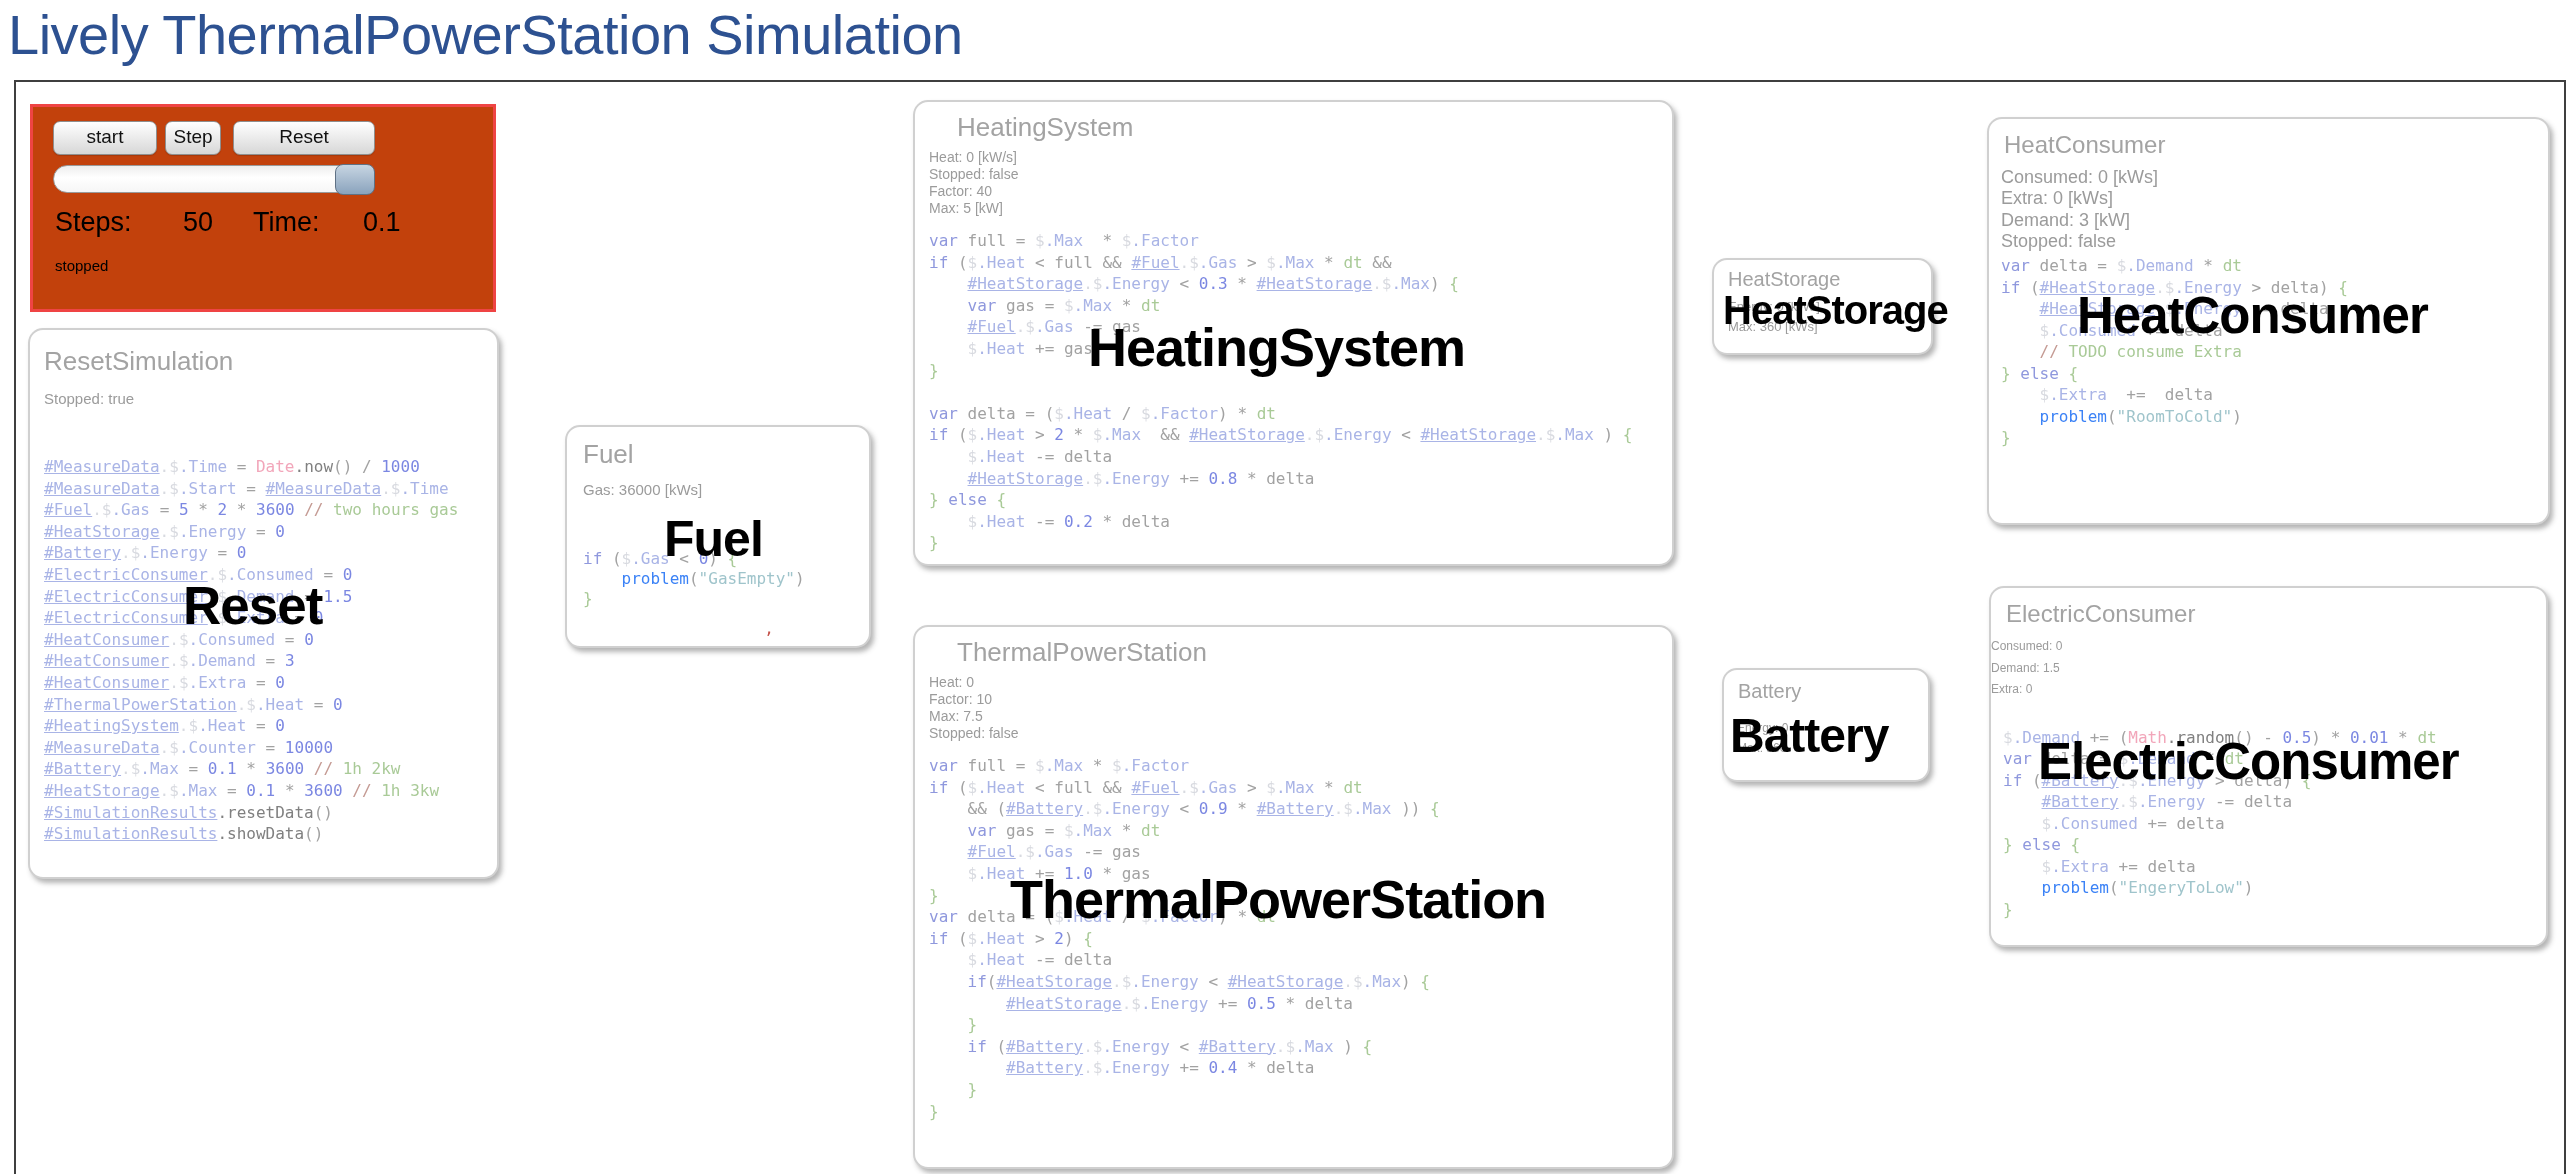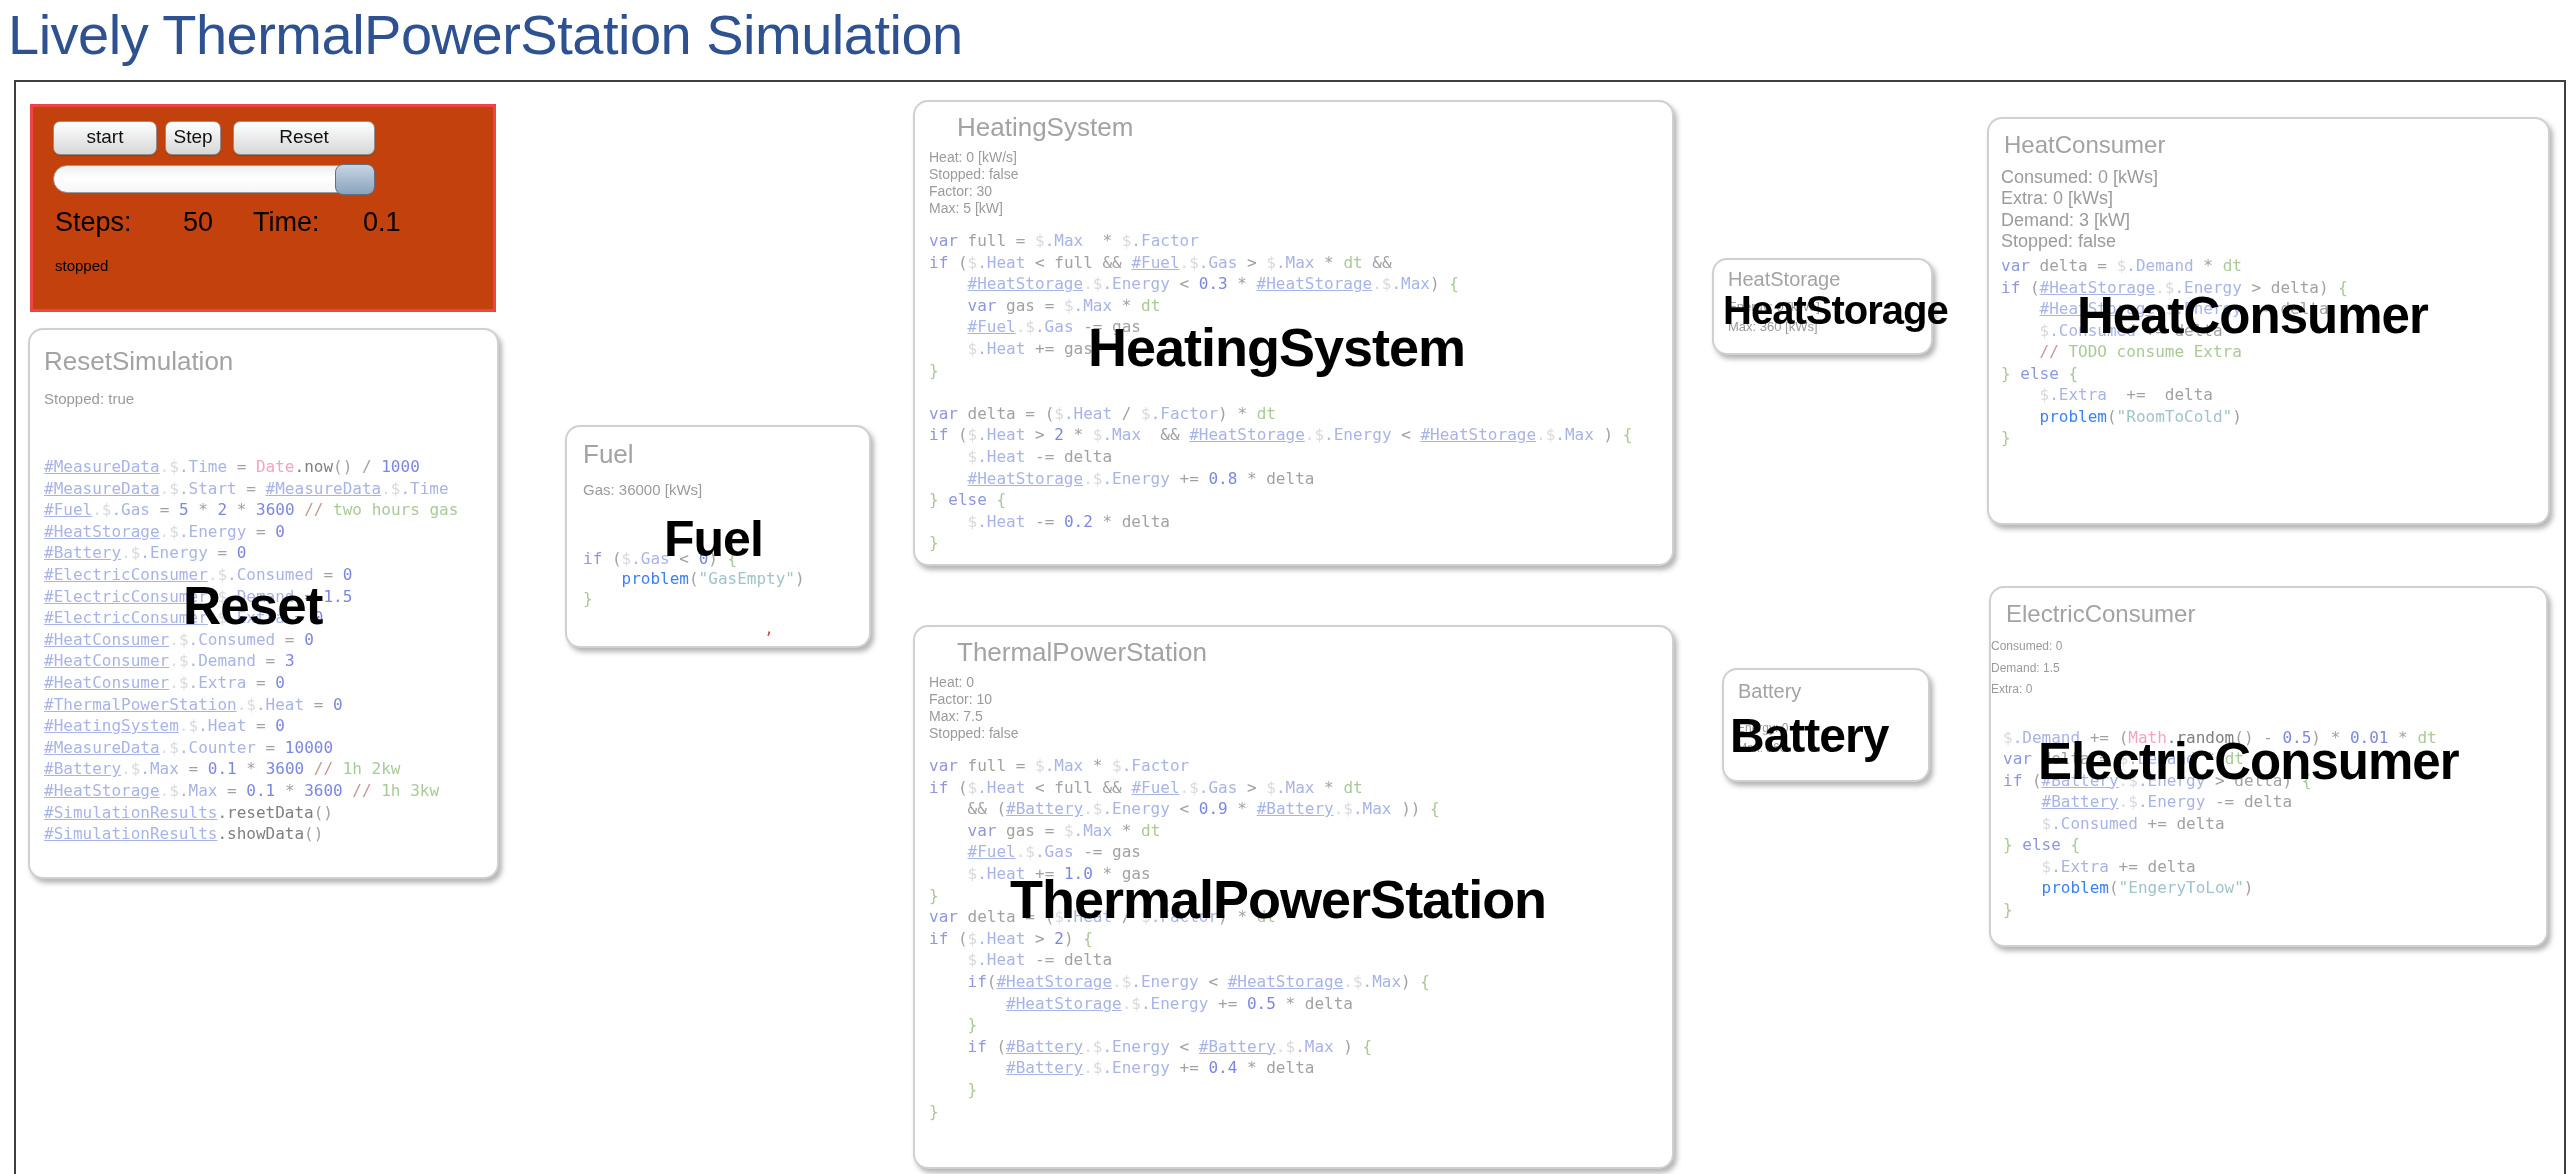--- a/index.html
+++ b/index.html
@@ -157,21 +157,21 @@
 <span class="c-def">    </span><span class="c-prb">problem</span><span class="c-def">(</span><span class="c-str">"GasEmpty"</span><span class="c-def">)</span>
 <span class="c-grn">}</span></pre>
         <span class="stray-mark">,</span>
       </div>
       <div class="overlay-label overlay-fuel">Fuel</div>
       <div class="panel panel-heating-system">
         <div class="panel-title">HeatingSystem</div>
         <div class="panel-stats">
           <div class="stat-line">Heat: 0 [kW/s]</div>
           <div class="stat-line">Stopped: false</div>
-          <div class="stat-line">Factor: 30</div>
+          <div class="stat-line">Factor: 40</div>
           <div class="stat-line">Max: 5 [kW]</div>
         </div>
         <pre class="panel-code"><span class="c-kw">var</span><span class="c-def"> </span><span class="c-def">full</span><span class="c-def"> </span><span class="c-def">=</span><span class="c-def"> </span><span class="c-sp">$</span><span class="c-prop">.Max</span><span class="c-def">  </span><span class="c-def">*</span><span class="c-def"> </span><span class="c-sp">$</span><span class="c-prop">.Factor</span>
 <span class="c-kw">if</span><span class="c-def"> </span><span class="c-def">(</span><span class="c-sp">$</span><span class="c-prop">.Heat</span><span class="c-def"> </span><span class="c-def">&lt;</span><span class="c-def"> </span><span class="c-def">full</span><span class="c-def"> </span><span class="c-def">&amp;</span><span class="c-def">&amp;</span><span class="c-def"> </span><span class="c-ref">#Fuel</span><span class="c-sp">.</span><span class="c-sp">$</span><span class="c-prop">.Gas</span><span class="c-def"> </span><span class="c-def">&gt;</span><span class="c-def"> </span><span class="c-sp">$</span><span class="c-prop">.Max</span><span class="c-def"> </span><span class="c-def">*</span><span class="c-def"> </span><span class="c-grn">dt</span><span class="c-def"> </span><span class="c-def">&amp;</span><span class="c-def">&amp;</span>
 <span class="c-def">    </span><span class="c-ref">#HeatStorage</span><span class="c-sp">.</span><span class="c-sp">$</span><span class="c-prop">.Energy</span><span class="c-def"> </span><span class="c-def">&lt;</span><span class="c-def"> </span><span class="c-num">0.3</span><span class="c-def"> </span><span class="c-def">*</span><span class="c-def"> </span><span class="c-ref">#HeatStorage</span><span class="c-sp">.</span><span class="c-sp">$</span><span class="c-prop">.Max</span><span class="c-def">)</span><span class="c-def"> </span><span class="c-grn">{</span>
 <span class="c-def">    </span><span class="c-kw">var</span><span class="c-def"> </span><span class="c-def">gas</span><span class="c-def"> </span><span class="c-def">=</span><span class="c-def"> </span><span class="c-sp">$</span><span class="c-prop">.Max</span><span class="c-def"> </span><span class="c-def">*</span><span class="c-def"> </span><span class="c-grn">dt</span>
 <span class="c-def">    </span><span class="c-ref">#Fuel</span><span class="c-sp">.</span><span class="c-sp">$</span><span class="c-prop">.Gas</span><span class="c-def"> </span><span class="c-def">-</span><span class="c-def">=</span><span class="c-def"> </span><span class="c-def">gas</span>
 <span class="c-def">    </span><span class="c-sp">$</span><span class="c-prop">.Heat</span><span class="c-def"> </span><span class="c-def">+</span><span class="c-def">=</span><span class="c-def"> </span><span class="c-def">gas</span>
 <span class="c-grn">}</span>
 

